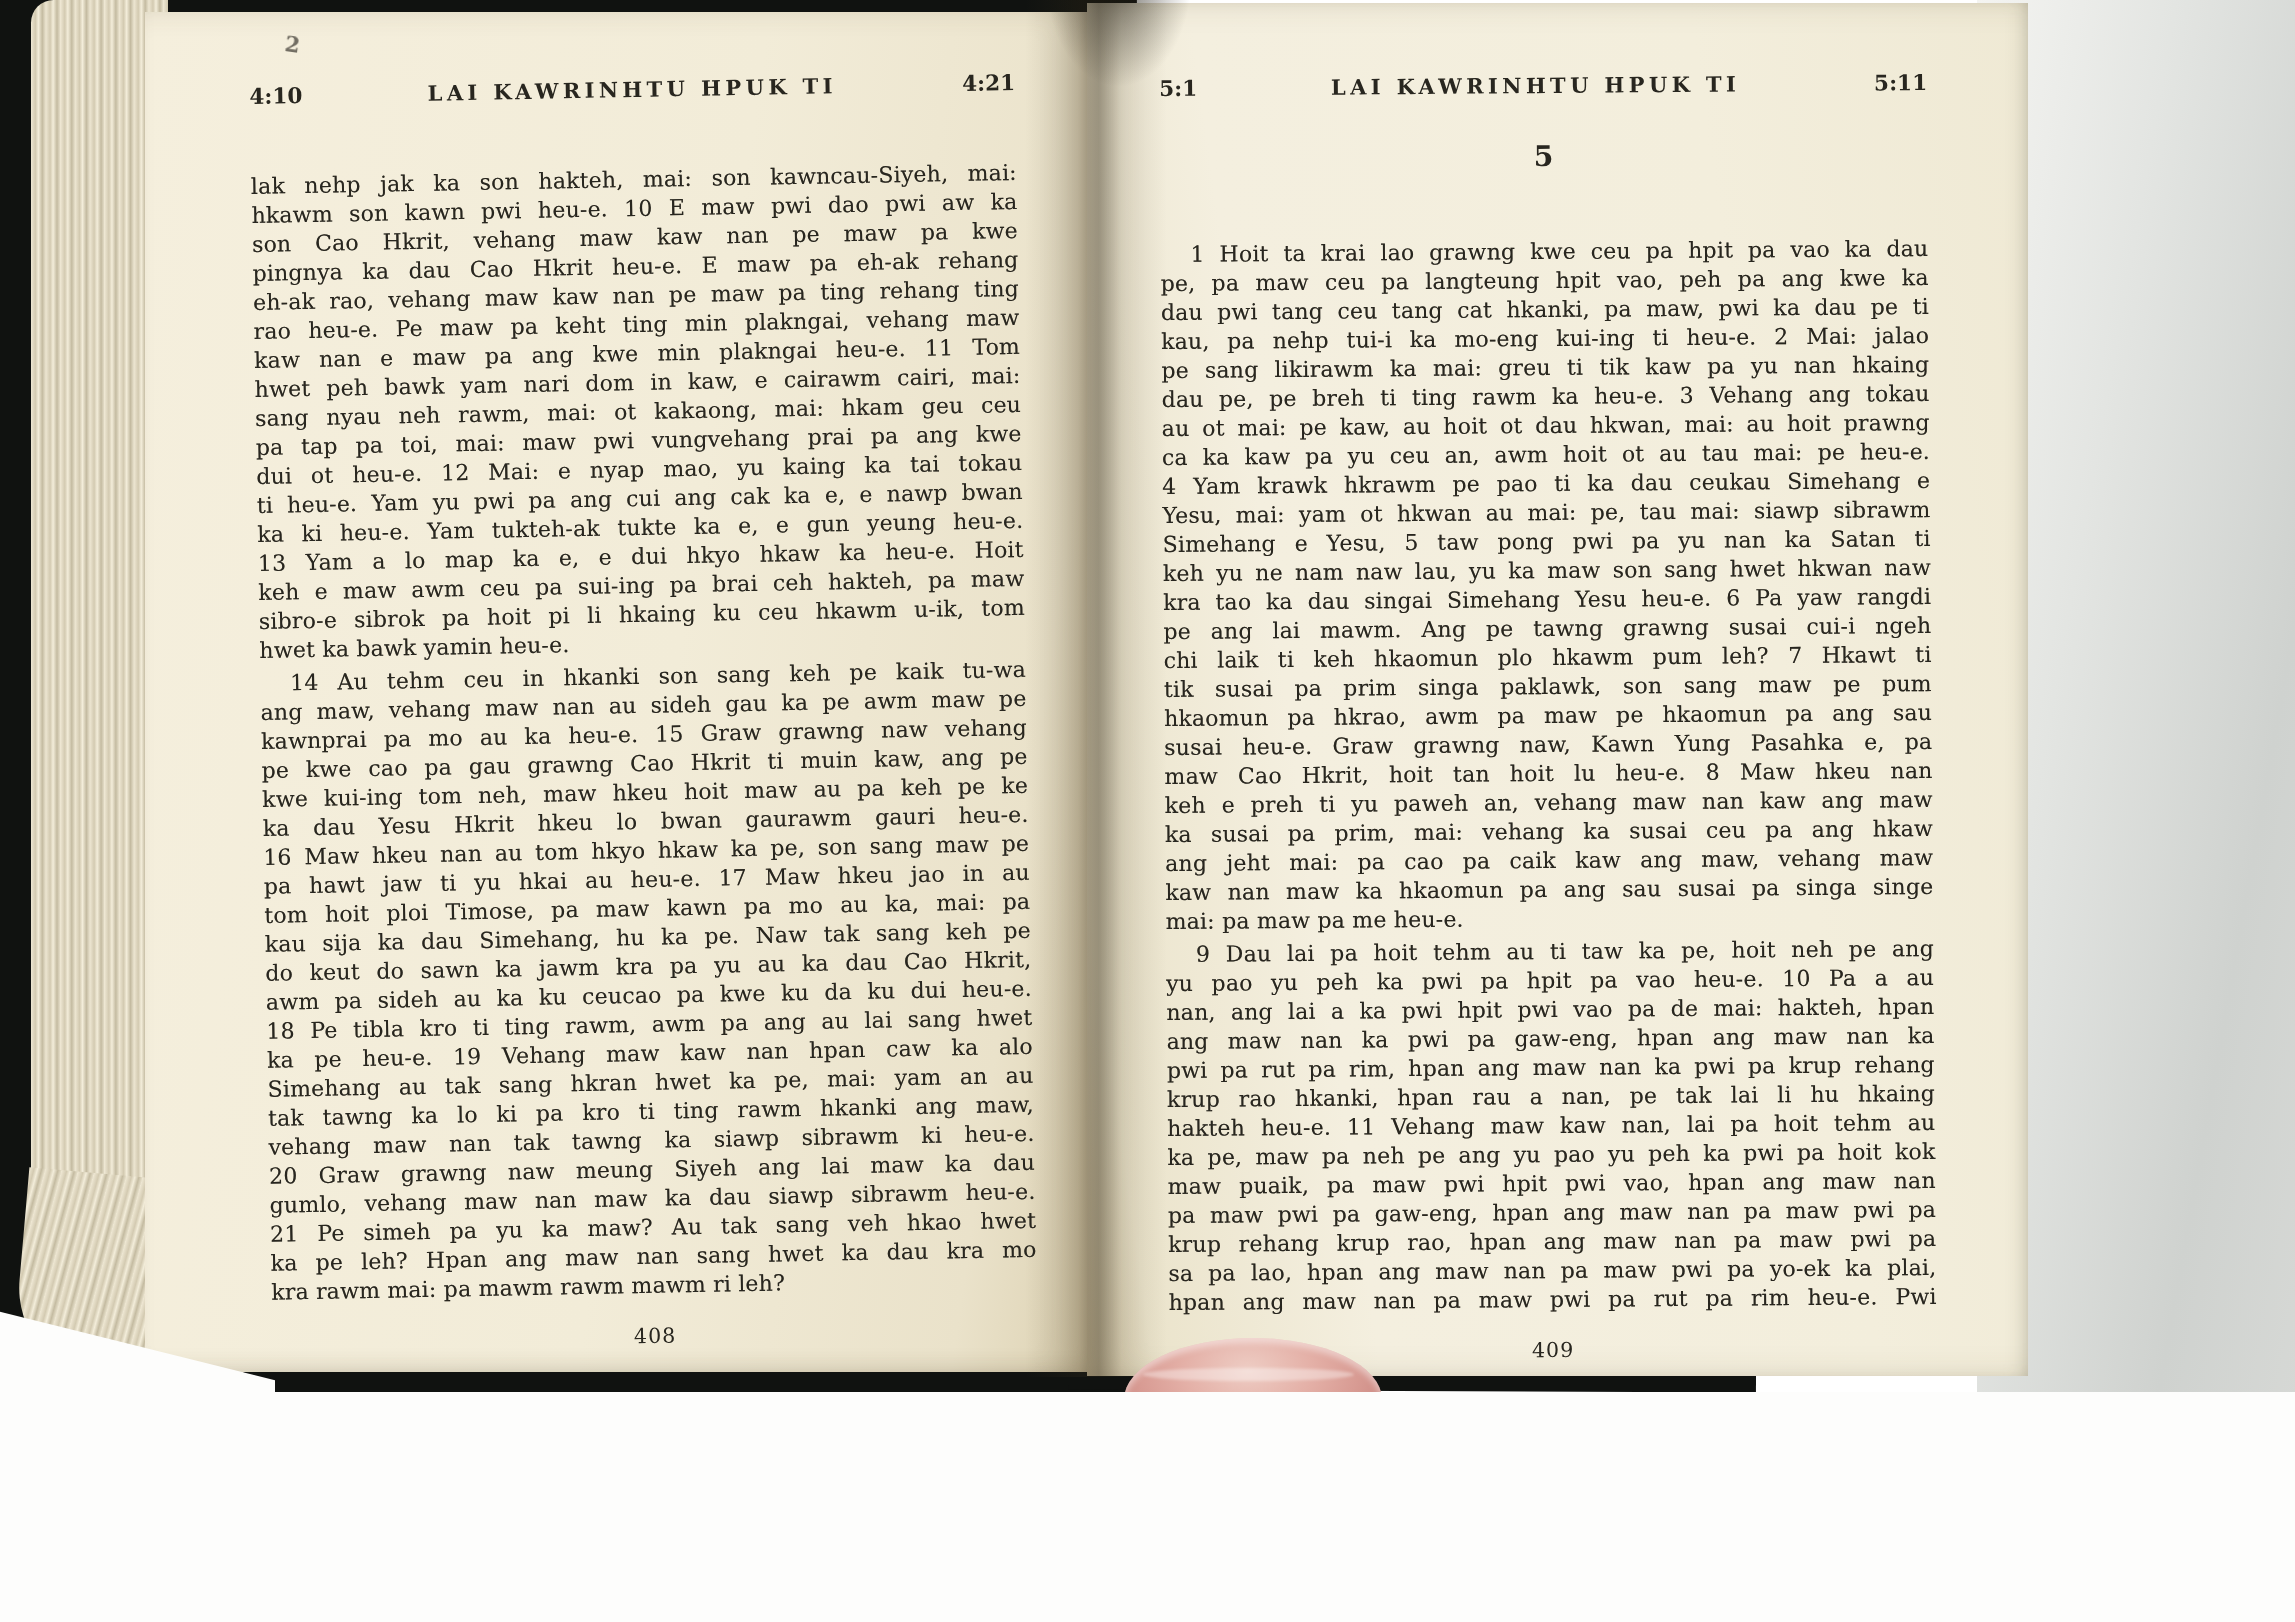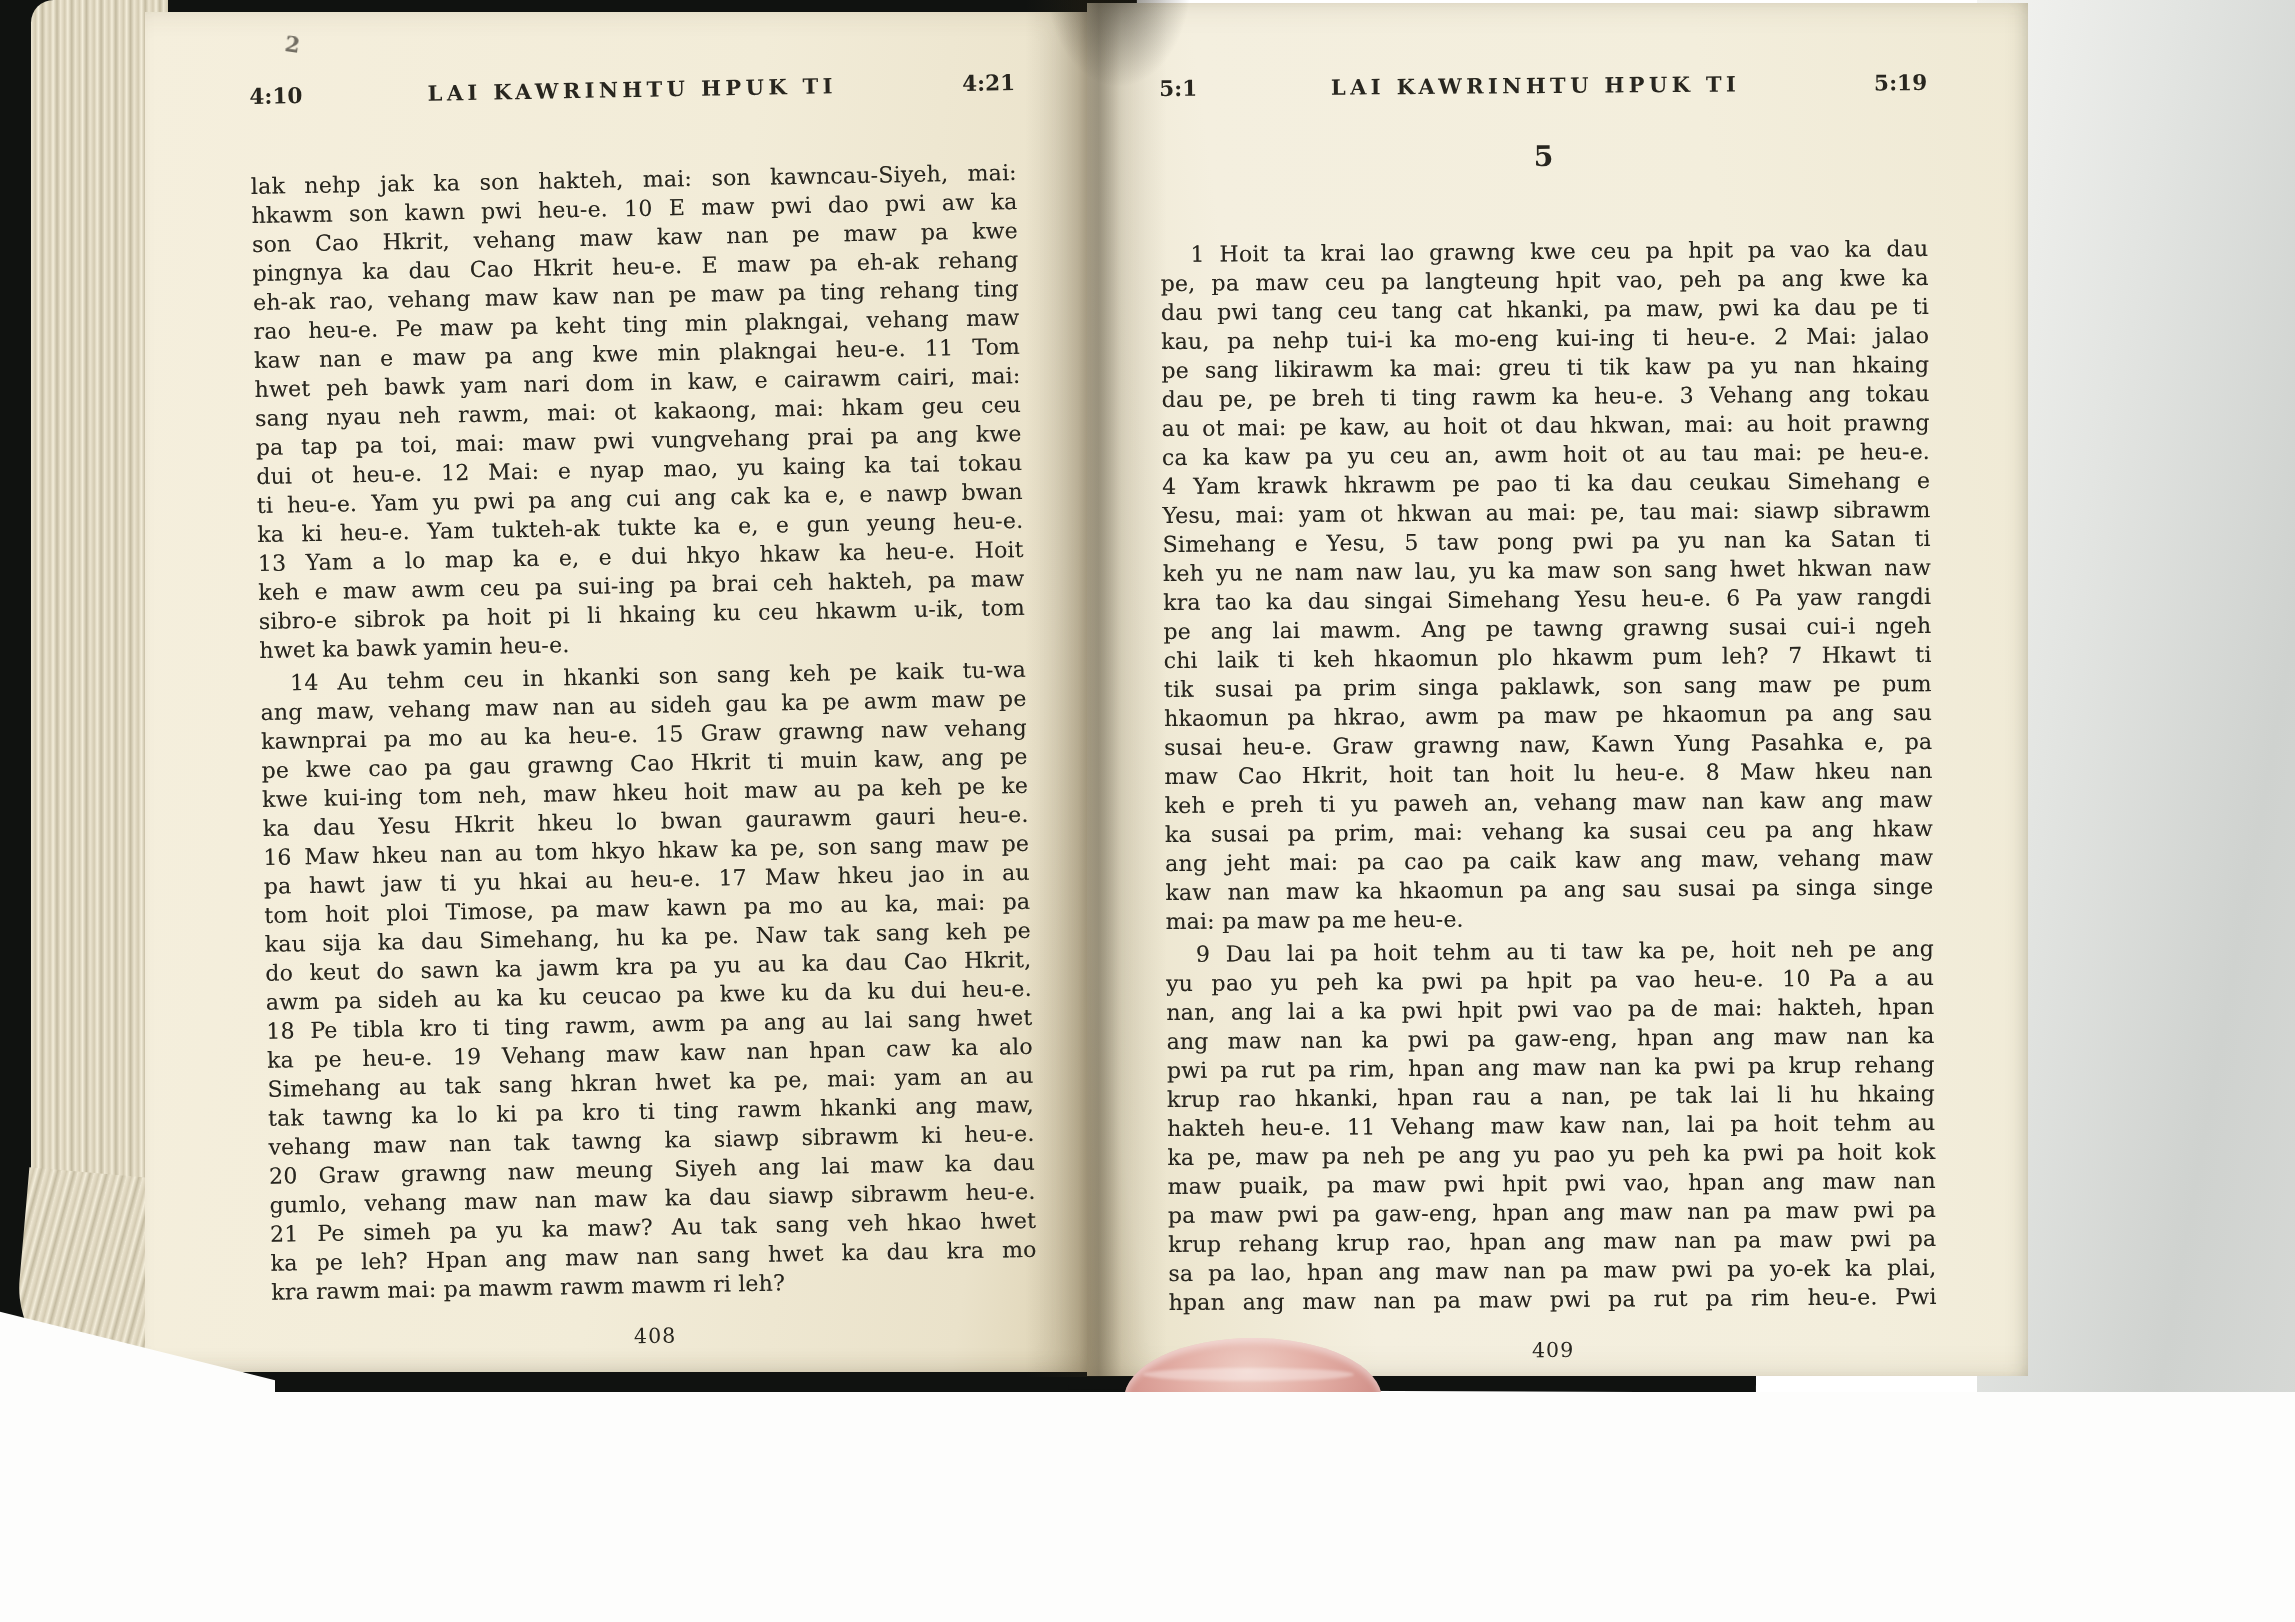--- a/index.html
+++ b/index.html
@@ -144,21 +144,21 @@
         </div>
       <div class="pagenum">408</div>
     </div>
   </div>
 
   <div class="page right">
     <div class="text-wrap right">
       <div class="runhead">
         <span>5:1</span>
         <span class="title">LAI KAWRINHTU HPUK TI</span>
-        <span>5:19</span>
+        <span>5:11</span>
       </div>
       <div class="chapter-num">5</div>
       <div class="body-text">
           <div class="para">
             <div class="line indent">1 Hoit ta krai lao grawng kwe ceu pa hpit pa vao ka dau</div>
             <div class="line">pe, pa maw ceu pa langteung hpit vao, peh pa ang kwe ka</div>
             <div class="line">dau pwi tang ceu tang cat hkanki, pa maw, pwi ka dau pe ti</div>
             <div class="line">kau, pa nehp tui-i ka mo-eng kui-ing ti heu-e.  2 Mai: jalao</div>
             <div class="line">pe sang likirawm ka mai: greu ti tik kaw pa yu nan hkaing</div>
             <div class="line">dau pe, pe breh ti ting rawm ka heu-e.  3 Vehang ang tokau</div>

